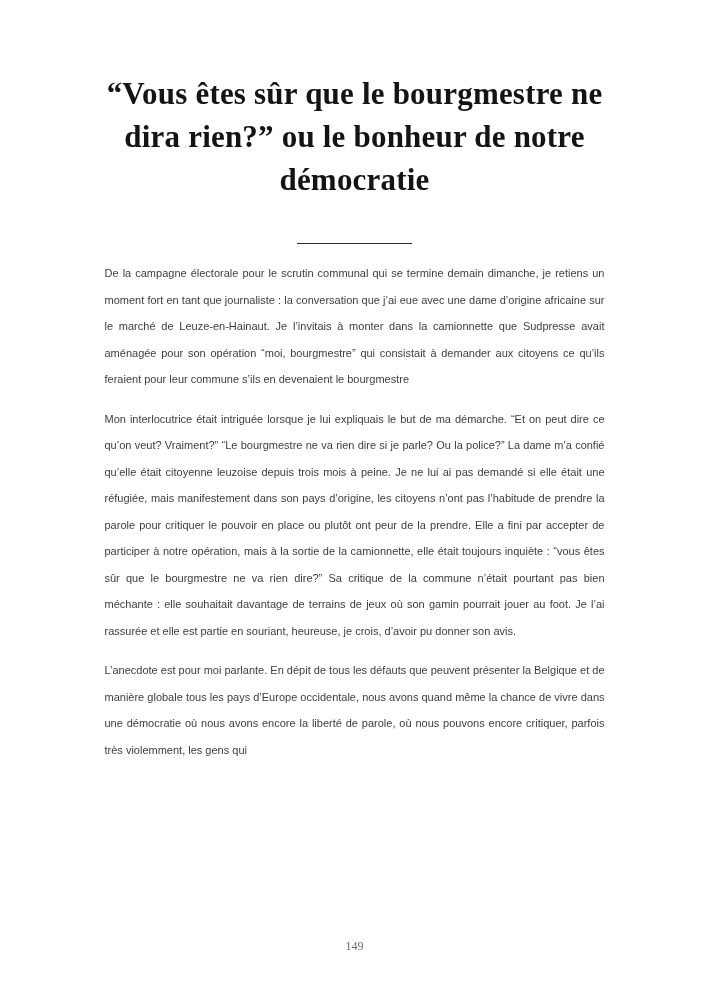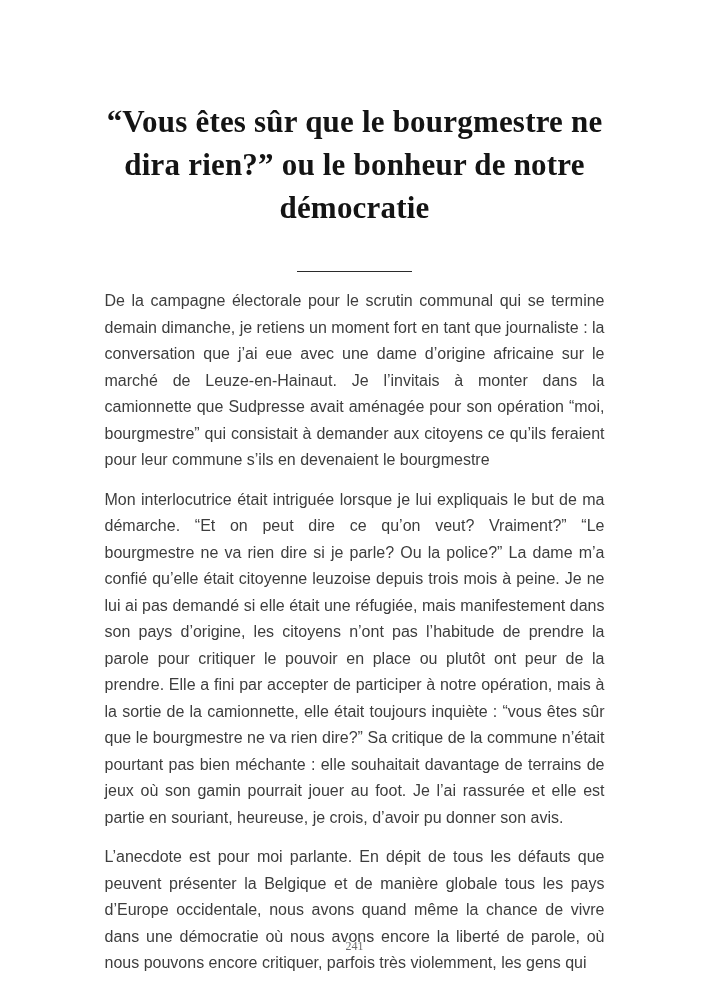--- a/index.html
+++ b/index.html
@@ -14,21 +14,21 @@
     height: 992px;
     margin: 0 auto;
     background: #ffffff;
     font-family: "Liberation Sans", sans-serif;
     overflow: hidden;
   }
 
   .content {
     width: 500px;
     margin: 0 auto;
-    padding-top: 100px;
+    padding-top: 72px;
   }
 
   .article-title {
     font-family: "Liberation Serif", serif;
     font-weight: 700;
     font-size: 31px;
     line-height: 43px;
     text-align: center;
     color: #141414;
     max-width: 520px;
@@ -52,21 +52,21 @@
     border-top: 1px solid #2b2b2b;
     margin: 42px auto 0 auto;
   }
 
   .body-text {
     margin-top: 16px;
   }
 
   .body-text p {
     font-family: "Liberation Sans", sans-serif;
-    font-size: 16px;
+    font-size: 11px;
     line-height: 26.5px;
     color: #3d3d3d;
     text-align: justify;
     margin-top: 13px;
   }
 
   .page-number {
     position: absolute;
     bottom: 38px;
     left: 0;
@@ -89,14 +89,14 @@
     <hr class="divider">
 
     <div class="body-text">
       <p>De la campagne électorale pour le scrutin communal qui se termine demain dimanche, je retiens un moment fort en tant que journaliste : la conversation que j’ai eue avec une dame d’origine africaine sur le marché de Leuze-en-Hainaut. Je l’invitais à monter dans la camionnette que Sudpresse avait aménagée pour son opération “moi, bourgmestre” qui consistait à demander aux citoyens ce qu’ils feraient pour leur commune s’ils en devenaient le bourgmestre</p>
       <p>Mon interlocutrice était intriguée lorsque je lui expliquais le but de ma démarche. “Et on peut dire ce qu’on veut? Vraiment?” “Le bourgmestre ne va rien dire si je parle? Ou la police?” La dame m’a confié qu’elle était citoyenne leuzoise depuis trois mois à peine. Je ne lui ai pas demandé si elle était une réfugiée, mais manifestement dans son pays d’origine, les citoyens n’ont pas l’habitude de prendre la parole pour critiquer le pouvoir en place ou plutôt ont peur de la prendre. Elle a fini par accepter de participer à notre opération, mais à la sortie de la camionnette, elle était toujours inquiète : “vous êtes sûr que le bourgmestre ne va rien dire?” Sa critique de la commune n’était pourtant pas bien méchante : elle souhaitait davantage de terrains de jeux où son gamin pourrait jouer au foot. Je l’ai rassurée et elle est partie en souriant, heureuse, je crois, d’avoir pu donner son avis.</p>
       <p>L’anecdote est pour moi parlante. En dépit de tous les défauts que peuvent présenter la Belgique et de manière globale tous les pays d’Europe occidentale, nous avons quand même la chance de vivre dans une démocratie où nous avons encore la liberté de parole, où nous pouvons encore critiquer, parfois très violemment, les gens qui</p>
     </div>
 
   </div>
 
-  <div class="page-number">241</div>
+  <div class="page-number">149</div>
 </div>
 
 </body></html>

